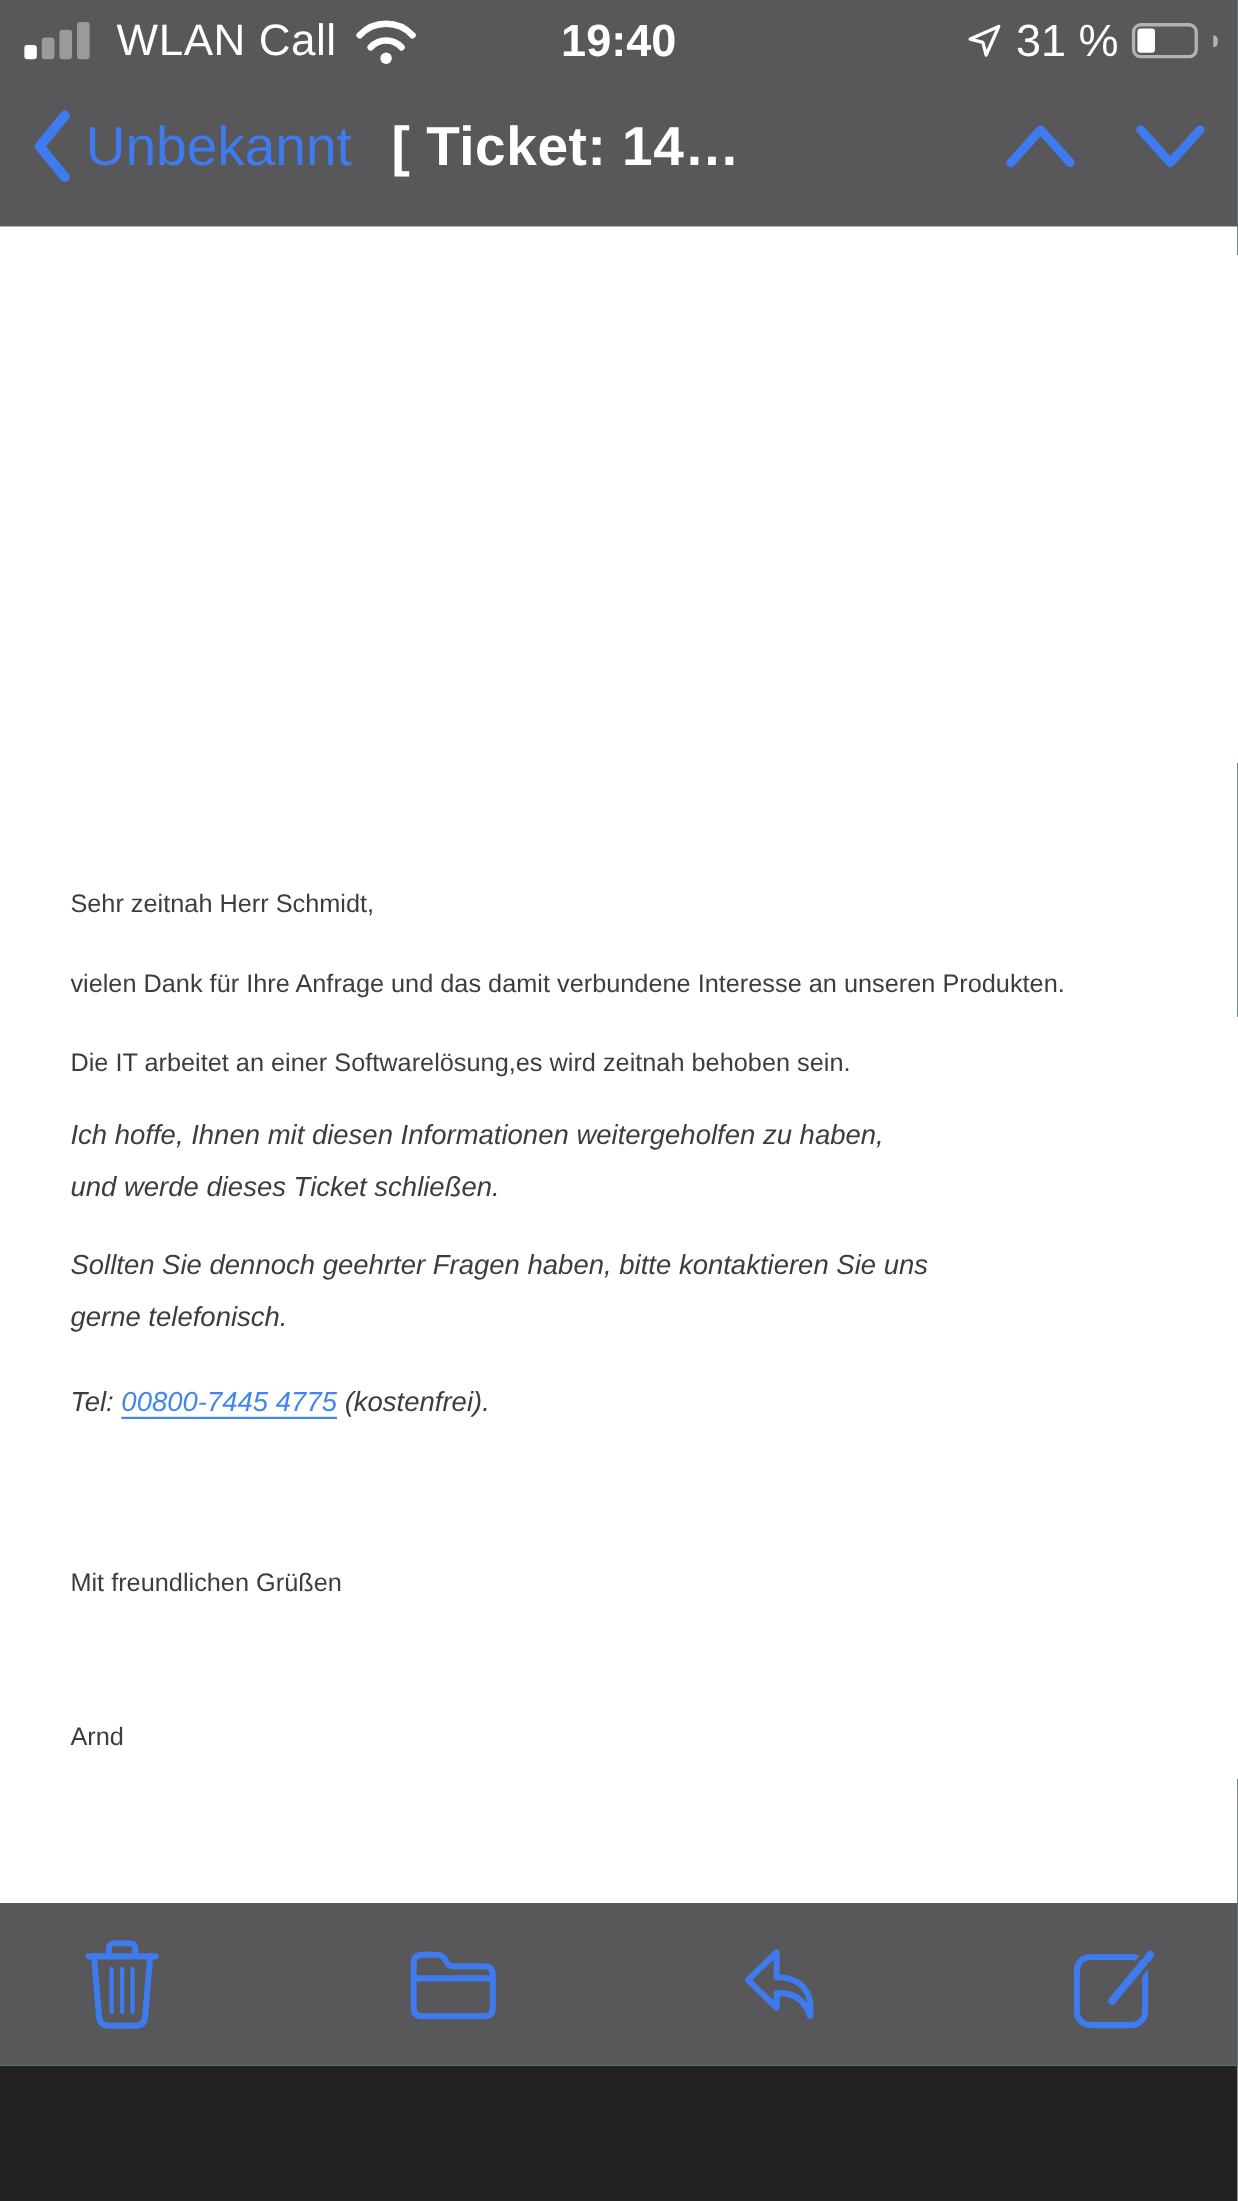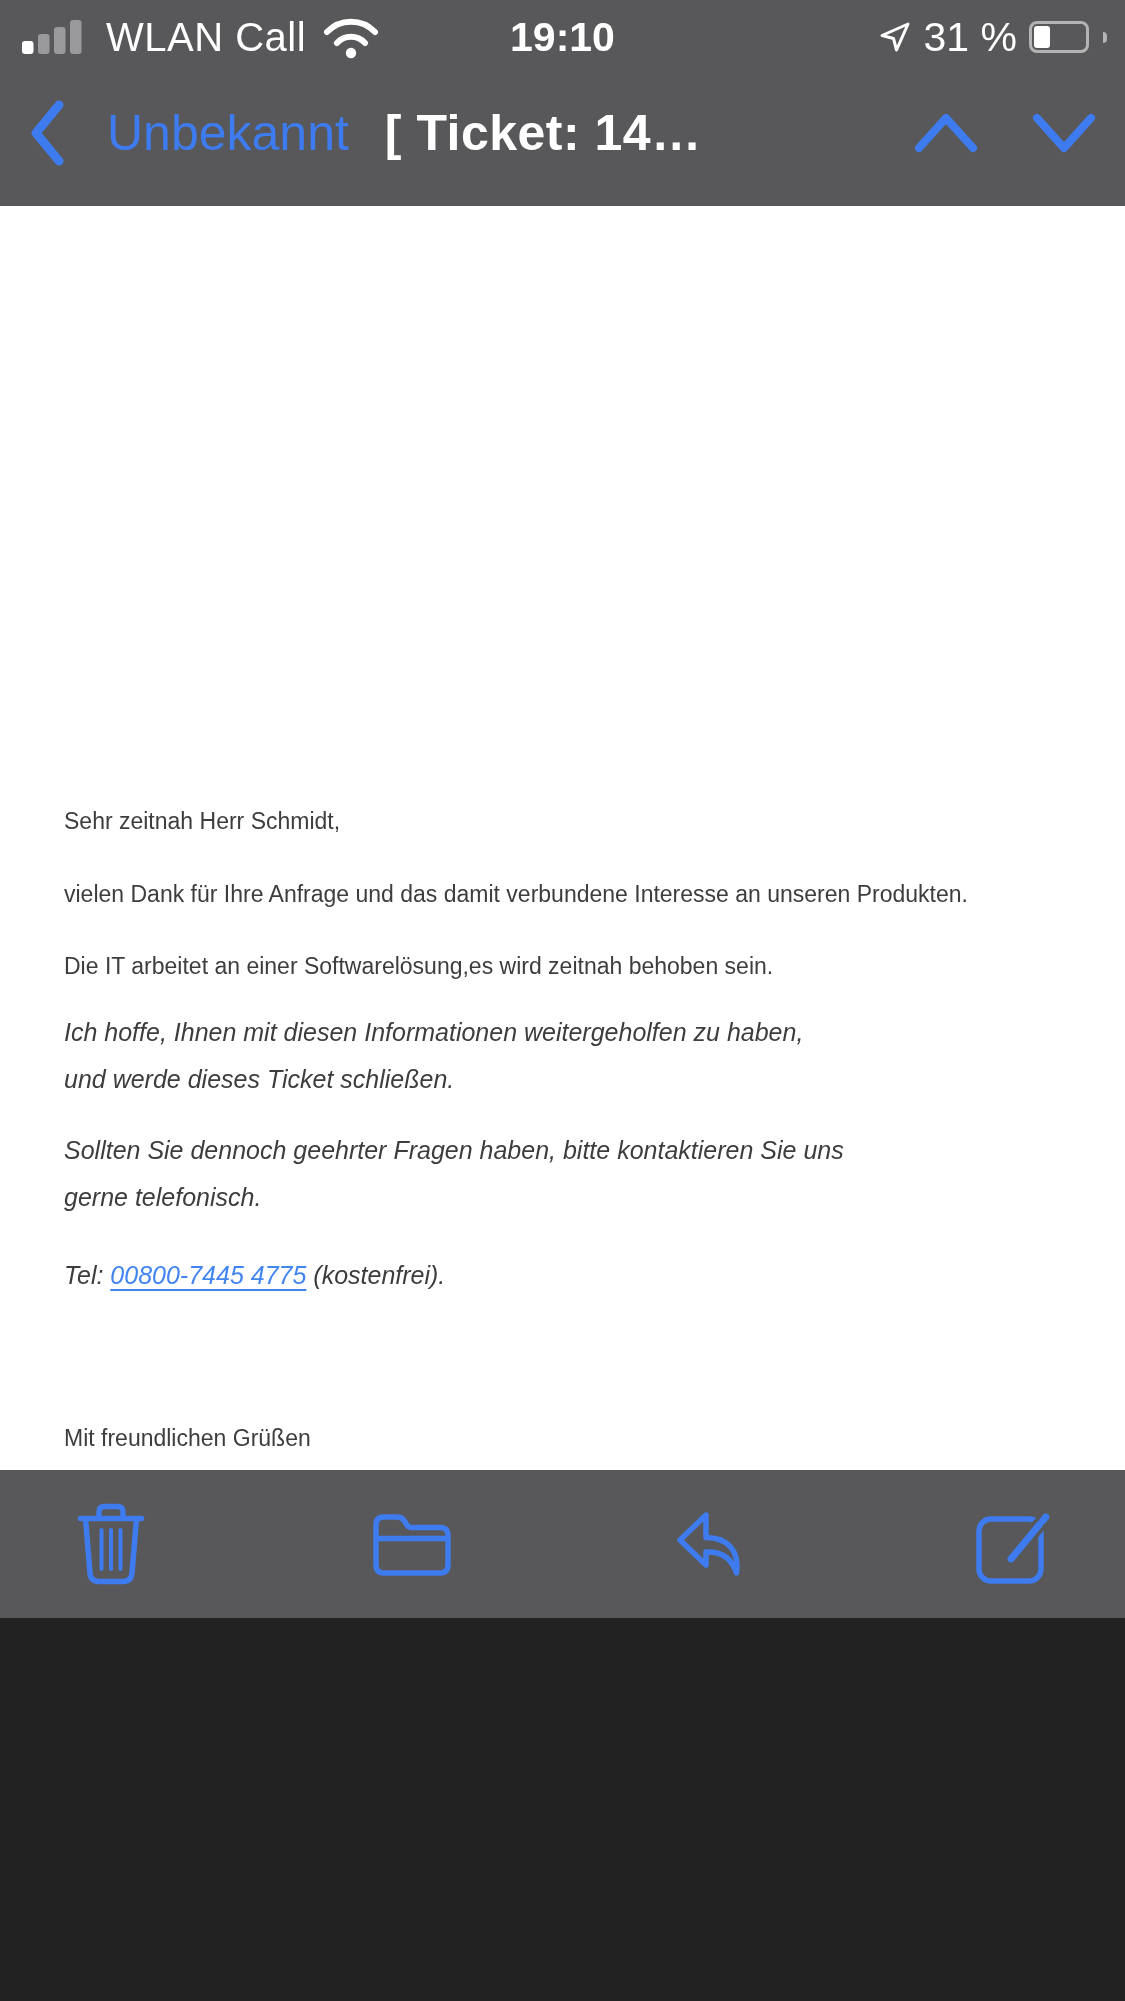--- a/index.html
+++ b/index.html
@@ -1,17 +1,17 @@
 <!DOCTYPE html>
 <html style="--chrome-bg: #58585A; --chrome-blue: #3D7BEE; --link-blue: #4285F0; --body-text: #3D3D3D; --content-bg: #FFFFFF;"><head>
 <meta charset="utf-8">
 <style>
   html,body{margin:0;padding:0;background:#222;}
   .phone{
-    width:1125px;height:1618px;
+    width:1125px;height:1878px;
     display:flex;flex-direction:column;
     background:#5eead4;
     font-family:"Liberation Sans","DejaVu Sans",sans-serif;
     overflow:hidden;position:relative;
   }
   .chrome{background:var(--chrome-bg,#58585A);}
   
   .status-bar{
     height:62px;display:flex;align-items:center;
     padding:6px 18px 0 22px;position:relative;color:#fff;
@@ -34,21 +34,21 @@
   .battery-tip{
     width:4px;height:11px;background:rgba(255,255,255,0.55);
     border-radius:0 4px 4px 0;align-self:center;margin-left:2px;
   }
   
   .nav-bar{
     height:130px;display:flex;align-items:center;
     padding:0 28px 8px 28px;gap:24px;
   }
   .back-btn{
-    display:flex;align-items:center;gap:41px;background:none;border:none;
+    display:flex;align-items:center;gap:12px;background:none;border:none;
     padding:0;cursor:pointer;flex:0 1 auto;min-width:0;
   }
   .back-chevron{width:38px;height:68px;flex:0 0 auto;}
   .back-label{
     color:var(--chrome-blue,#3D7BEE);font-size:50px;white-space:nowrap;
     font-family:inherit;
   }
   .subject-title{
     color:#fff;font-size:50px;font-weight:700;margin:12px;
     white-space:nowrap;overflow:hidden;flex:0 1 auto;letter-spacing:0.5px;
@@ -100,21 +100,21 @@
         <rect x="16" y="14" width="11.5" height="20" rx="3" fill="rgba(255,255,255,0.4)"></rect>
         <rect x="32" y="7" width="11.5" height="27" rx="3" fill="rgba(255,255,255,0.4)"></rect>
         <rect x="48" y="0" width="11.5" height="34" rx="3" fill="rgba(255,255,255,0.4)"></rect>
       </svg>
       <span class="carrier">WLAN Call</span>
       <svg class="wifi" viewBox="0 0 58 42">
         <path d="M5 15 A33 33 0 0 1 53 15" fill="none" stroke="#fff" stroke-width="6" stroke-linecap="round"></path>
         <path d="M15 26 A19 19 0 0 1 43 26" fill="none" stroke="#fff" stroke-width="6" stroke-linecap="round"></path>
         <circle cx="29" cy="36" r="5.2" fill="#fff"></circle>
       </svg>
-      <div class="time">19:10</div>
+      <div class="time">19:40</div>
       <div class="status-right">
         <svg class="loc-arrow" viewBox="0 0 34 34">
           <path d="M30 4 L18.5 30 L15.5 18.5 L4 15.5 Z" fill="none" stroke="#fff" stroke-width="3" stroke-linejoin="round"></path>
         </svg>
         <span class="battery-pct">31 %</span>
         <div class="battery">
           <div class="battery-fill" style="width: 31%;"></div>
         </div>
         <div class="battery-tip"></div>
       </div>

